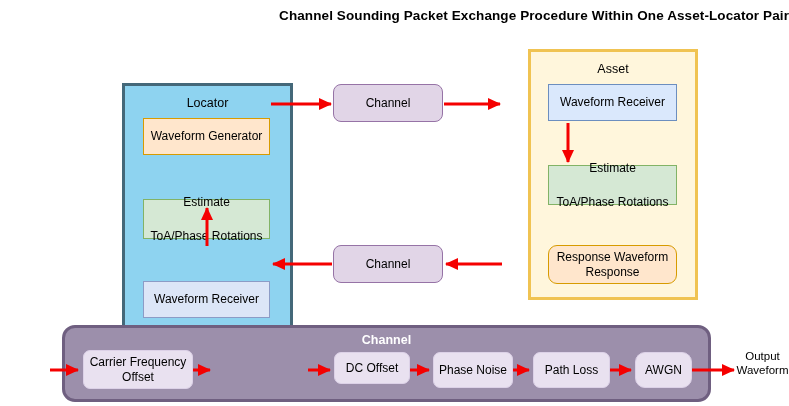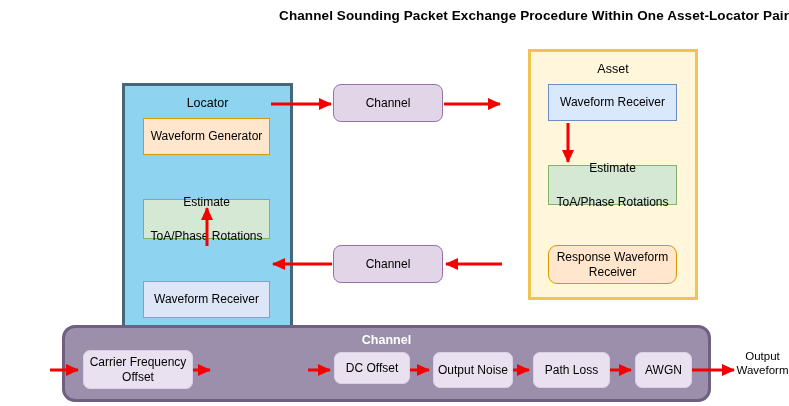--- a/index.html
+++ b/index.html
@@ -88,34 +88,34 @@
 
   <div class="container asset">
     <div class="container-label">Asset</div>
     <div class="box box-blue pos-row1">Waveform Receiver</div>
     <div class="box box-green pos-estimate multiline">
       <span>Estimate</span>
       <span>ToA/Phase Rotations</span>
     </div>
     <div class="box box-orange pos-respgen multiline">
       <span>Response Waveform</span>
-      <span>Receiver</span>
+      <span>Response</span>
     </div>
   </div>
 
   <div class="channel-box channel-forward">Channel</div>
   <div class="channel-box channel-return">Channel</div>
 
   <div class="channel-model">
     <div class="channel-model-label">Channel</div>
     <div class="stage" style="left:18px;  top:22px; width:110px; height:39px;">Carrier Frequency Offset</div>
     <div class="stage" style="left:269px; top:24px; width:76px;  height:32px;">DC Offset</div>
-    <div class="stage" style="left:368px; top:24px; width:80px;  height:36px;">Output Noise</div>
+    <div class="stage" style="left:368px; top:24px; width:80px;  height:36px;">Phase Noise</div>
     <div class="stage" style="left:468px; top:24px; width:77px;  height:36px;">Path Loss</div>
-    <div class="stage" style="left:570px; top:24px; width:57px;  height:36px;">AWGN</div>
+    <div class="stage" style="left:570px; top:24px; width:57px;  height:36px;border-radius:10px;">AWGN</div>
   </div>
 
   <div class="io-label output-label multiline">
     <span>Output</span>
     <span>Waveform</span>
   </div>
 
   <svg class="arrows" viewBox="0 0 789 406" xmlns="http://www.w3.org/2000/svg">
     <defs>
       <marker id="ah" markerUnits="userSpaceOnUse" markerWidth="13" markerHeight="12" refX="12" refY="6" orient="auto">

